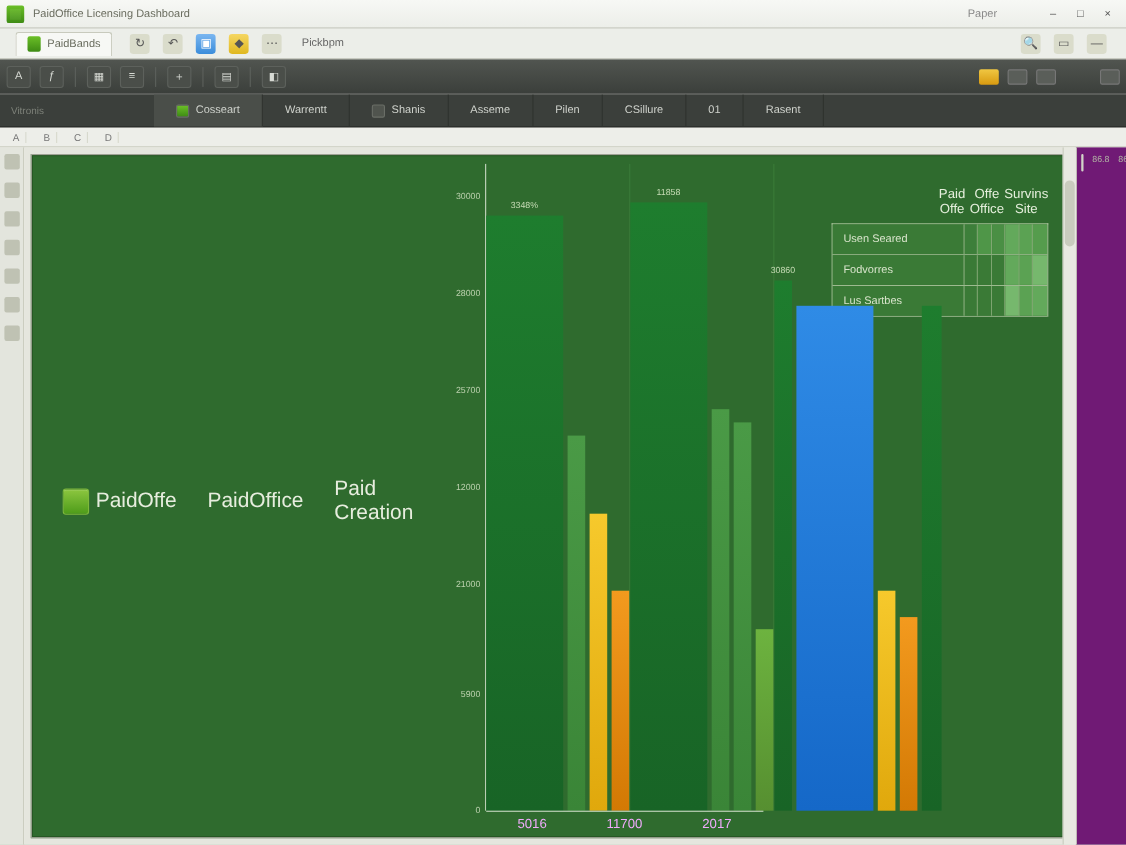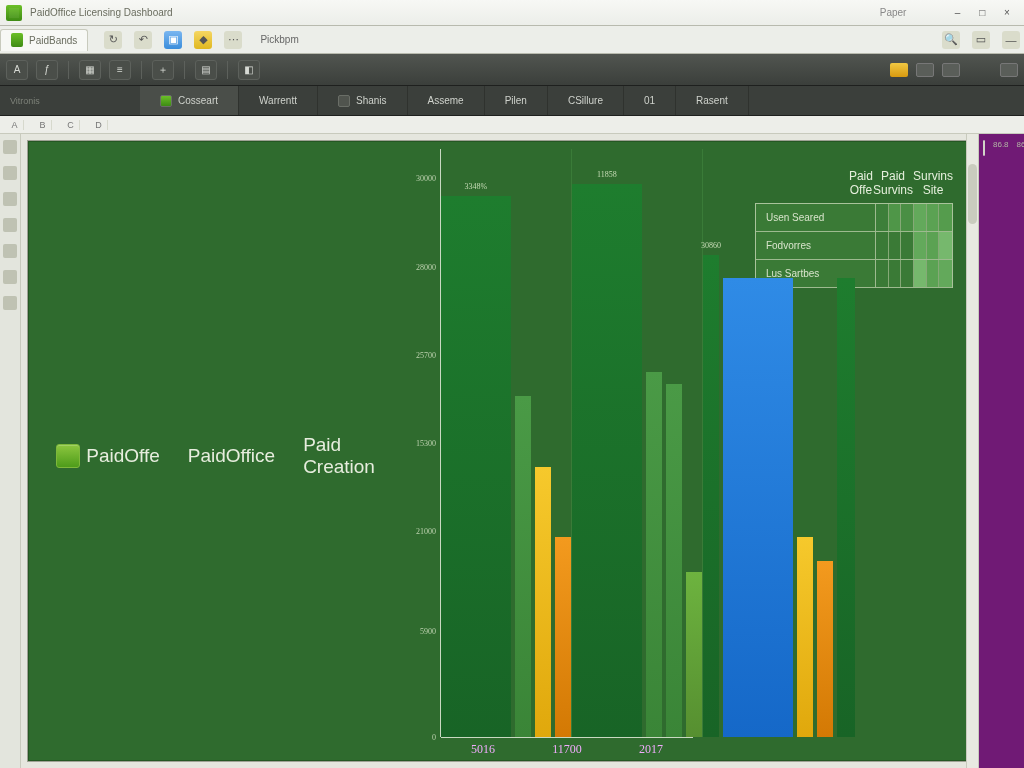--- a/index.html
+++ b/index.html
@@ -33,21 +33,21 @@
   .titlebar .title-text { flex: 0 0 auto; }
   .titlebar .spacer { flex: 1; }
   .titlebar .win-controls span{
     display:inline-block; width:22px; text-align:center;
     color:#555;
   }
 
   
   .filetab-row{
     height:28px; background:#eceee9; border-bottom:1px solid #b8baae;
-    display:flex; align-items:center; padding:0 0; gap:2px;
+    display:flex; align-items:center; padding:0 14px; gap:2px;
   }
   .file-tab{
     height:22px; padding:0 10px; font-size:10px;
     background:#f7f8f5; border:1px solid #c8cabd; border-bottom:none;
     border-radius:3px 3px 0 0; display:flex; align-items:center; gap:6px;
     color:#6a6d5f;
   }
   .file-tab .doc-icon{
     width:12px; height:14px;
     background: linear-gradient(#6bbf27,#3e8b14);
@@ -170,21 +170,21 @@
   .h-col .badge{
     width:24px; height:24px;
     background:linear-gradient(#8cc63f,#4e9c1a);
     border:1px solid #7eb83b; border-radius:3px;
     box-shadow: 0 1px 0 #ffffff33 inset;
   }
   .h-col h2{ font-size:19px; font-weight:400; color:#e7edde}
 
   
   .chart-shell{
-    position:relative; flex:0 0 300px; margin:8px 18px 0 18px;font-family:Liberation Serif, serif;
+    position:relative; flex:0 0 300px; margin:8px 18px 0 18px;
   }
   .y-axis{
     position:absolute; left:0; top:0; bottom:24px; width:48px;
     border-right:1px solid #c9d9c2;
   }
   .y-tick{
     position:absolute; left:0; width:100%;
     font-size:8px; color:#bcd1ae; text-align:right; padding-right:4px;
     transform:translateY(50%);
   }
@@ -373,21 +373,21 @@
         <div class="h-col">
           <h2>Paid Creation</h2>
         </div>
       </div>
 
       <div class="chart-shell">
         <div class="y-axis">
           <div class="y-tick" style="bottom:95%">30000</div>
           <div class="y-tick" style="bottom:80%">28000</div>
           <div class="y-tick" style="bottom:65%">25700</div>
-          <div class="y-tick" style="bottom:50%">15300</div>
+          <div class="y-tick" style="bottom:50%">12000</div>
           <div class="y-tick" style="bottom:35%">21000</div>
           <div class="y-tick" style="bottom:18%">5900</div>
           <div class="y-tick" style="bottom:0%">0</div>
         </div>
         <div class="plot" id="plot">
             <div class="group">
               <div class="bar c-dkg bigbar" style="height: 92%;">
                 <span class="val">3348%</span>
               </div>
               <div class="bar c-mg" style="height: 58%;"></div>
@@ -415,21 +415,21 @@
         <div class="x-axis">
           <div class="x-lbl">5016</div>
           <div class="x-lbl">11700</div>
           <div class="x-lbl">2017</div>
         </div>
       </div>
 
       <div class="table-shell">
         <div class="tab-headrow">
           <div>Paid Offe</div>
-          <div>Paid Survins</div>
+          <div>Offe Office</div>
           <div>Survins Site</div>
         </div>
         <div class="data-table" id="data-table">
             <div class="data-row">
               <div class="row-label">Usen Seared</div>
               <div class="cells">
                 <span style="background: rgb(61, 127, 58);"></span>
                 <span style="background: rgb(79, 150, 72);"></span>
                 <span style="background: rgb(74, 143, 68);"></span>
                 <span style="background: rgb(99, 169, 91);"></span>

